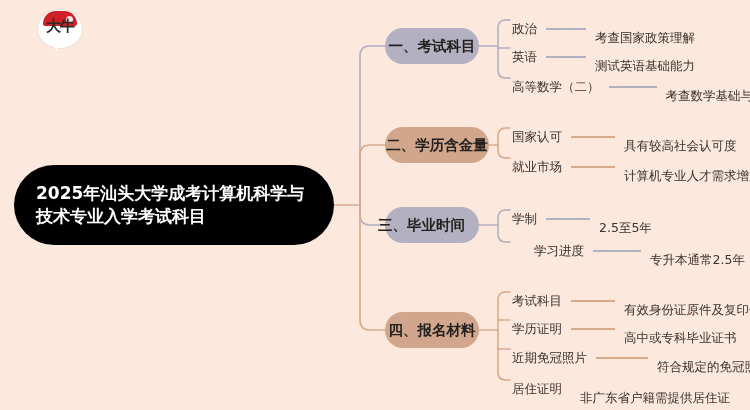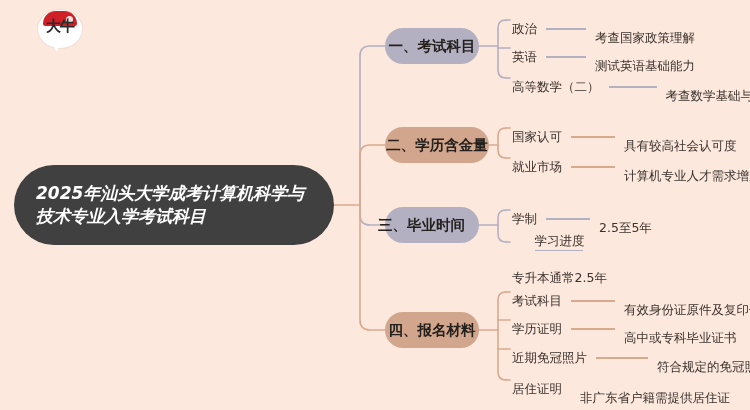--- a/index.html
+++ b/index.html
@@ -102,27 +102,26 @@
     font-family: "DejaVu Sans Mono", monospace;
   }
 
   
   .root-node {
     position: absolute;
     left: 14px;
     top: 165px;
     width: 320px;
     height: 80px;
-    background: #404040;
+    background: #000000;
     border-radius: 40px;
     box-sizing: border-box;
     padding: 0 22px;
     display: flex;
     align-items: center;
-    font-style: italic;
   }
   .root-label {
     color: #ffffff;
     font-size: 17px;
     font-weight: bold;
     line-height: 1.35;
     font-family: "DejaVu Sans", sans-serif;
   }
 
   
@@ -247,21 +246,21 @@
       <span class="leaf-val">计算机专业人才需求增加</span>
     </div>
     <div class="branch" style="left: 385px; top: 207px; width: 94px; background: rgb(179, 176, 194); justify-content: flex-end;">
       <div class="branch-label">三、毕业时间</div>
     </div>
     <div class="leaf" style="left: 512px; top: 201px;">
       <span class="leaf-key">学制</span>
       <span class="leaf-dash" style="width: 44px; background: rgb(179, 176, 194);"></span>
       <span class="leaf-val">2.5至5年</span>
     </div>
-    <div class="leaf" style="left: 512px; top: 233px; flex-direction: column;">
+    <div class="leaf" style="left: 534px; top: 233px;">
       <span class="leaf-key">学习进度</span>
       <span class="leaf-dash" style="width: 48px; background: rgb(179, 176, 194);"></span>
       <span class="leaf-val">专升本通常2.5年</span>
     </div>
     <div class="branch" style="left: 385px; top: 312px; width: 94px; background: rgb(210, 166, 140);">
       <div class="branch-label">四、报名材料</div>
     </div>
     <div class="leaf" style="left: 512px; top: 283px;">
       <span class="leaf-key">考试科目</span>
       <span class="leaf-dash" style="width: 44px; background: rgb(217, 169, 142);"></span>

